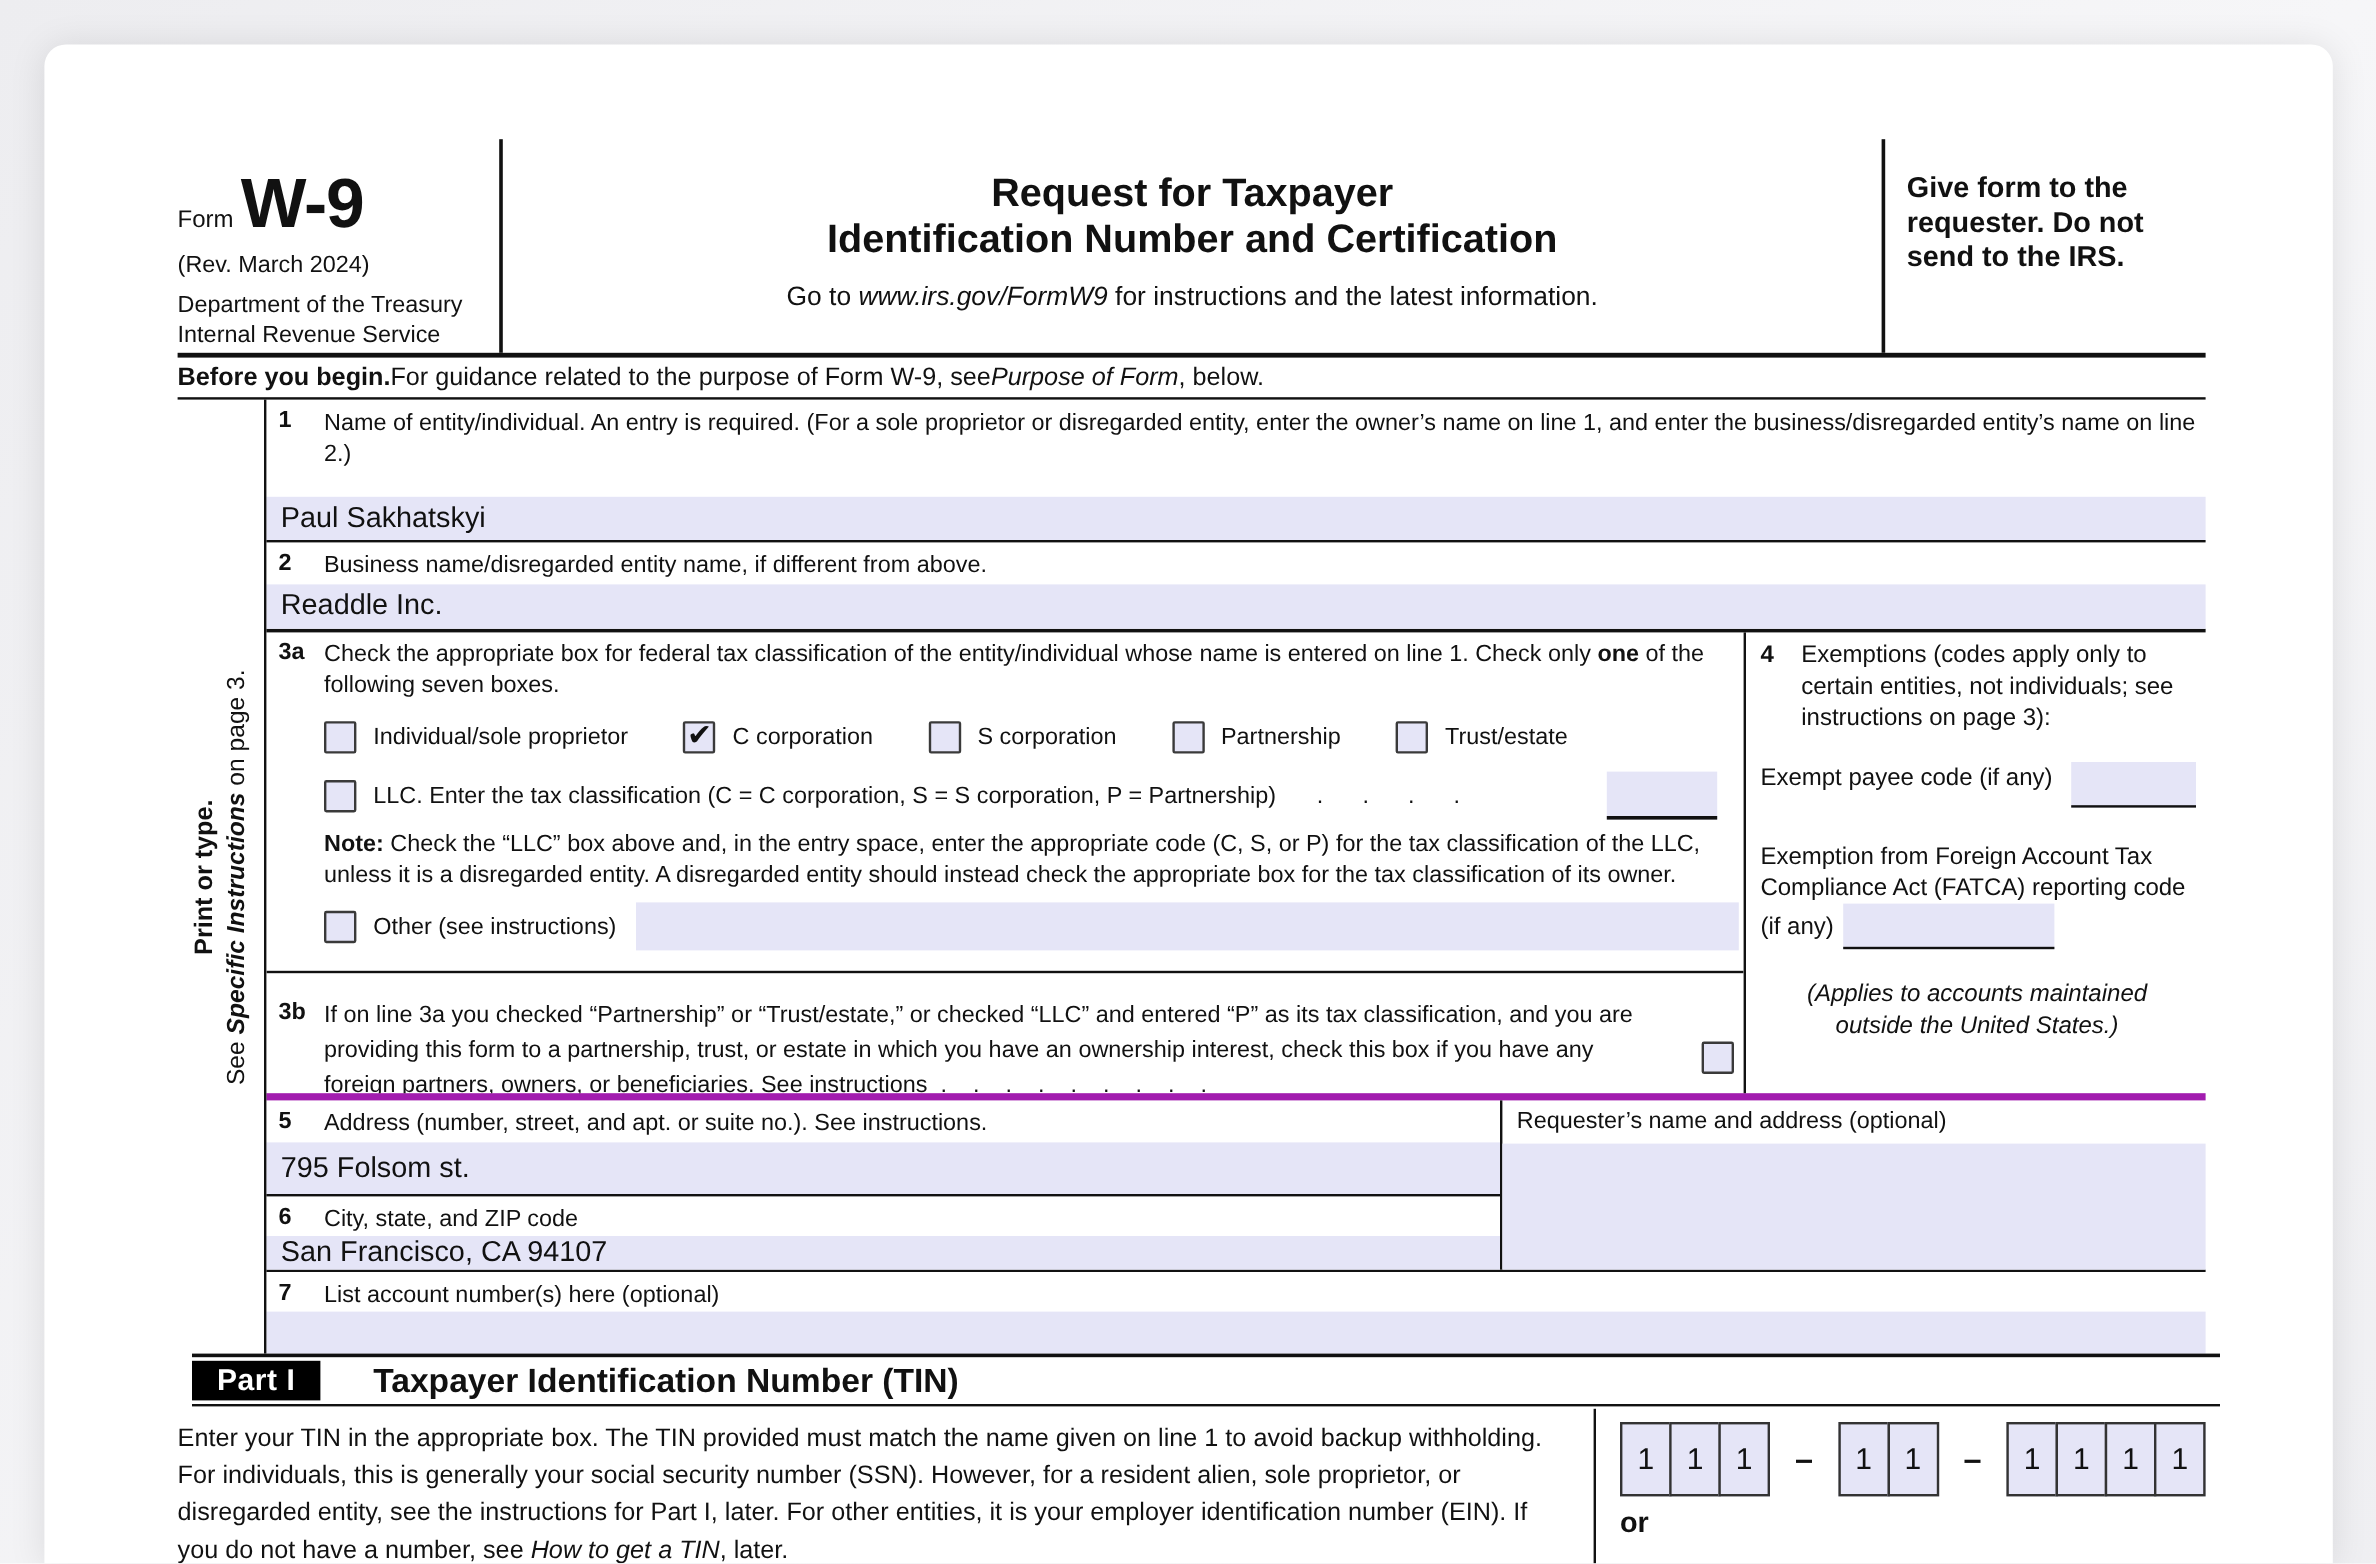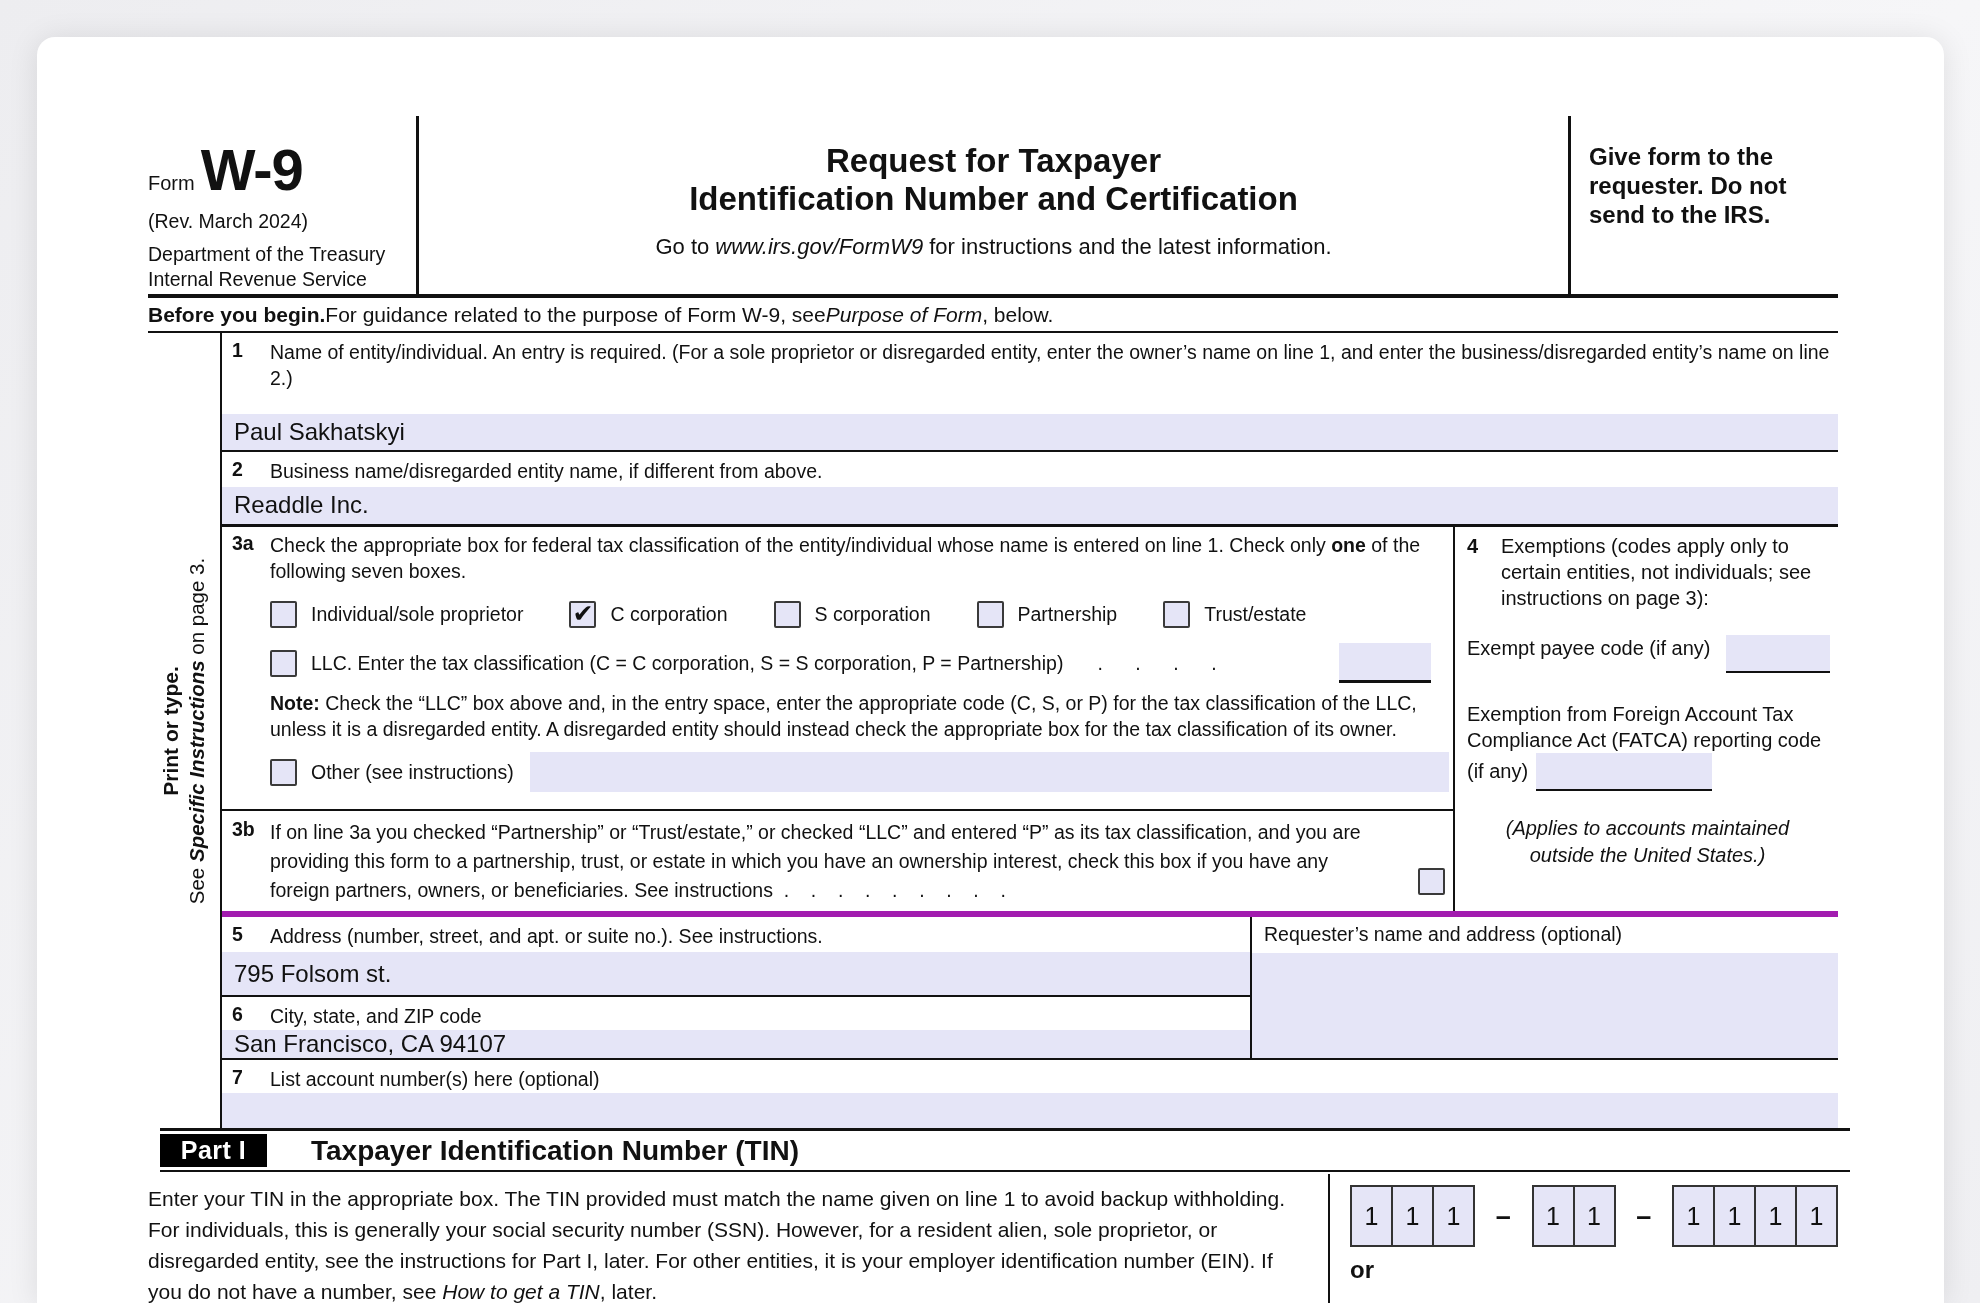--- a/index.html
+++ b/index.html
@@ -67,21 +67,21 @@
   .cbox { flex:none; width:27px; height:27px; background:#e5e5f7; border:2px solid #3a3a3a; border-radius:2px;
           display:flex; align-items:center; justify-content:center; }
   .cbox span { font-size:25px; font-weight:bold; line-height:1; margin-top:-3px; }
   .cblabel { margin-left:14px; }
   .llcrow { display:flex; align-items:center; margin:15px 22px 0 48px; }
   .llcdots { margin-left:34px; }
   .llcbox { margin-left:auto; width:92px; height:40px; border-bottom:3px solid #111; }
   .note { margin:8px 30px 0 48px; line-height:25.5px; }
   .otherrow { display:flex; align-items:center; margin:10px 4px 0 48px; }
   .otherinput { flex:1; margin-left:16px; height:40px; }
-  .b3b { margin-top:auto; height:102px; border-top:2px solid #111; padding-top:7px; display:flex; position:relative; }
+  .b3b { margin-top:auto; height:102px; border-top:2px solid #111; padding-top:21px; display:flex; position:relative; }
   .b3b .lbltext { max-width:1130px; line-height:29px; }
   .b3b .cbox { position:absolute; right:8px; bottom:16px; }
 
   .c4 { width:383px; padding:6px 8px 0 10px; font-size:20px; line-height:26px; }
   .c4 .lblrow .num { width:36px; padding-left:2px; }
   .exemptrow { display:flex; align-items:flex-start; justify-content:space-between; margin-top:24px; padding-left:2px; }
   .smallbox { width:104px; height:38px; border-bottom:2.5px solid #111; flex:none; }
   .fatca { margin-top:28px; padding-left:2px; }
   .fatcabox { display:inline-block; width:176px; height:38px; border-bottom:2.5px solid #111; vertical-align:-13px; margin-left:8px; }
   .applies { margin-top:24px; text-align:center; font-style:italic; line-height:27px; padding:0 14px; }

